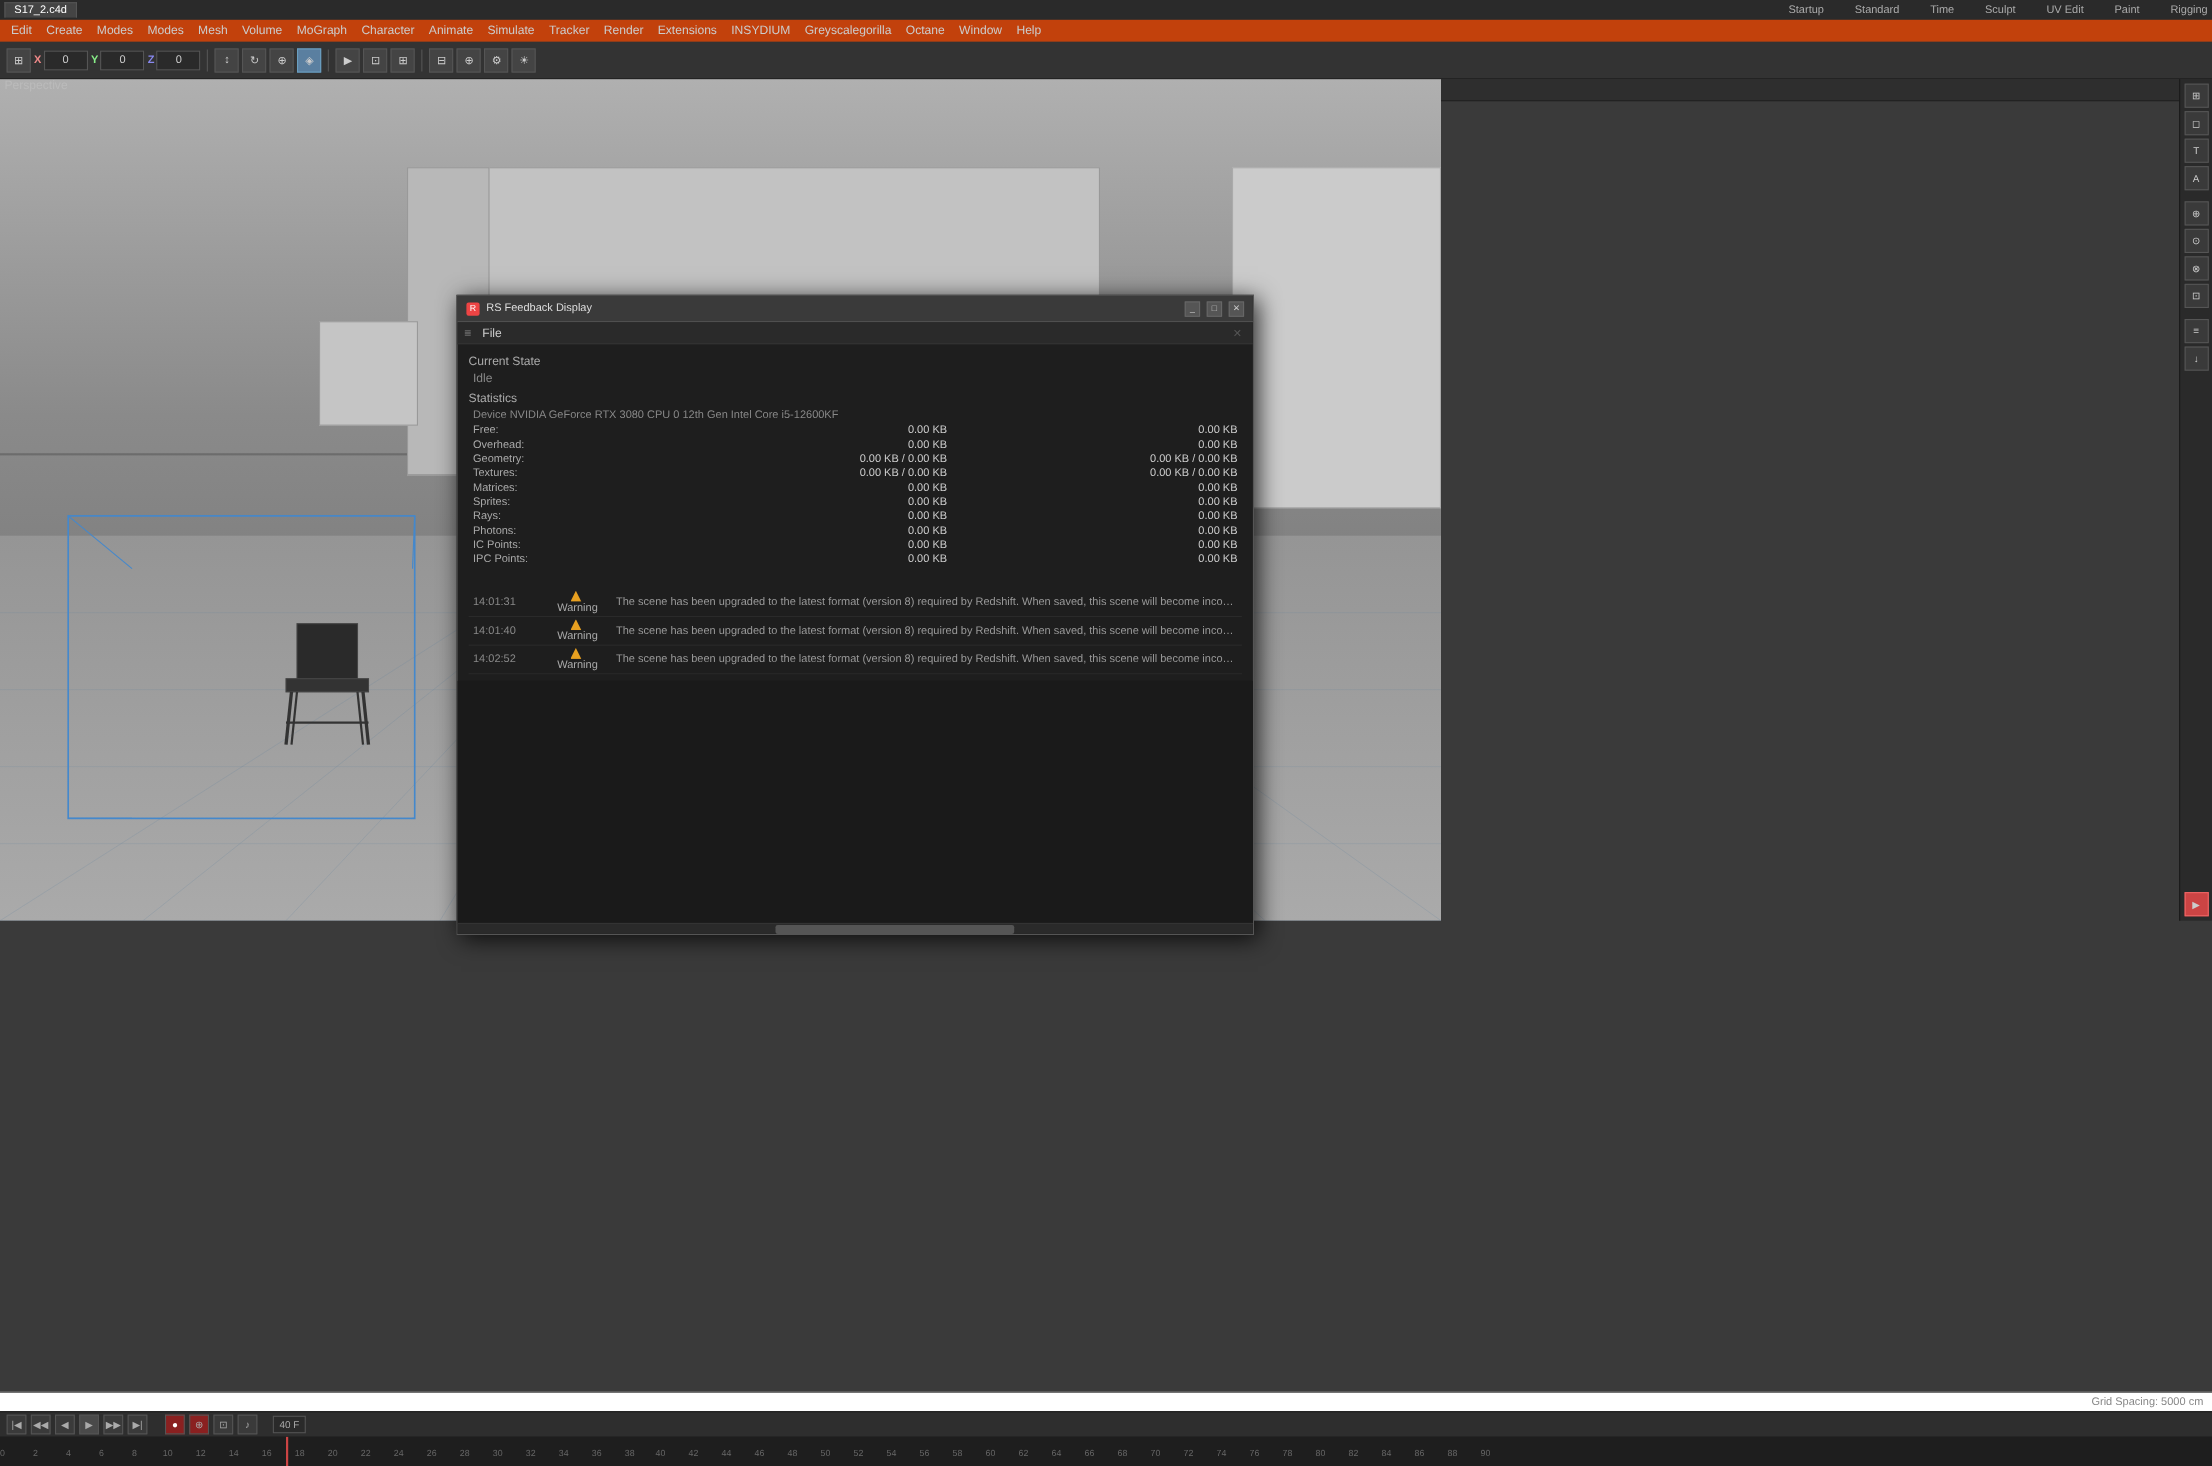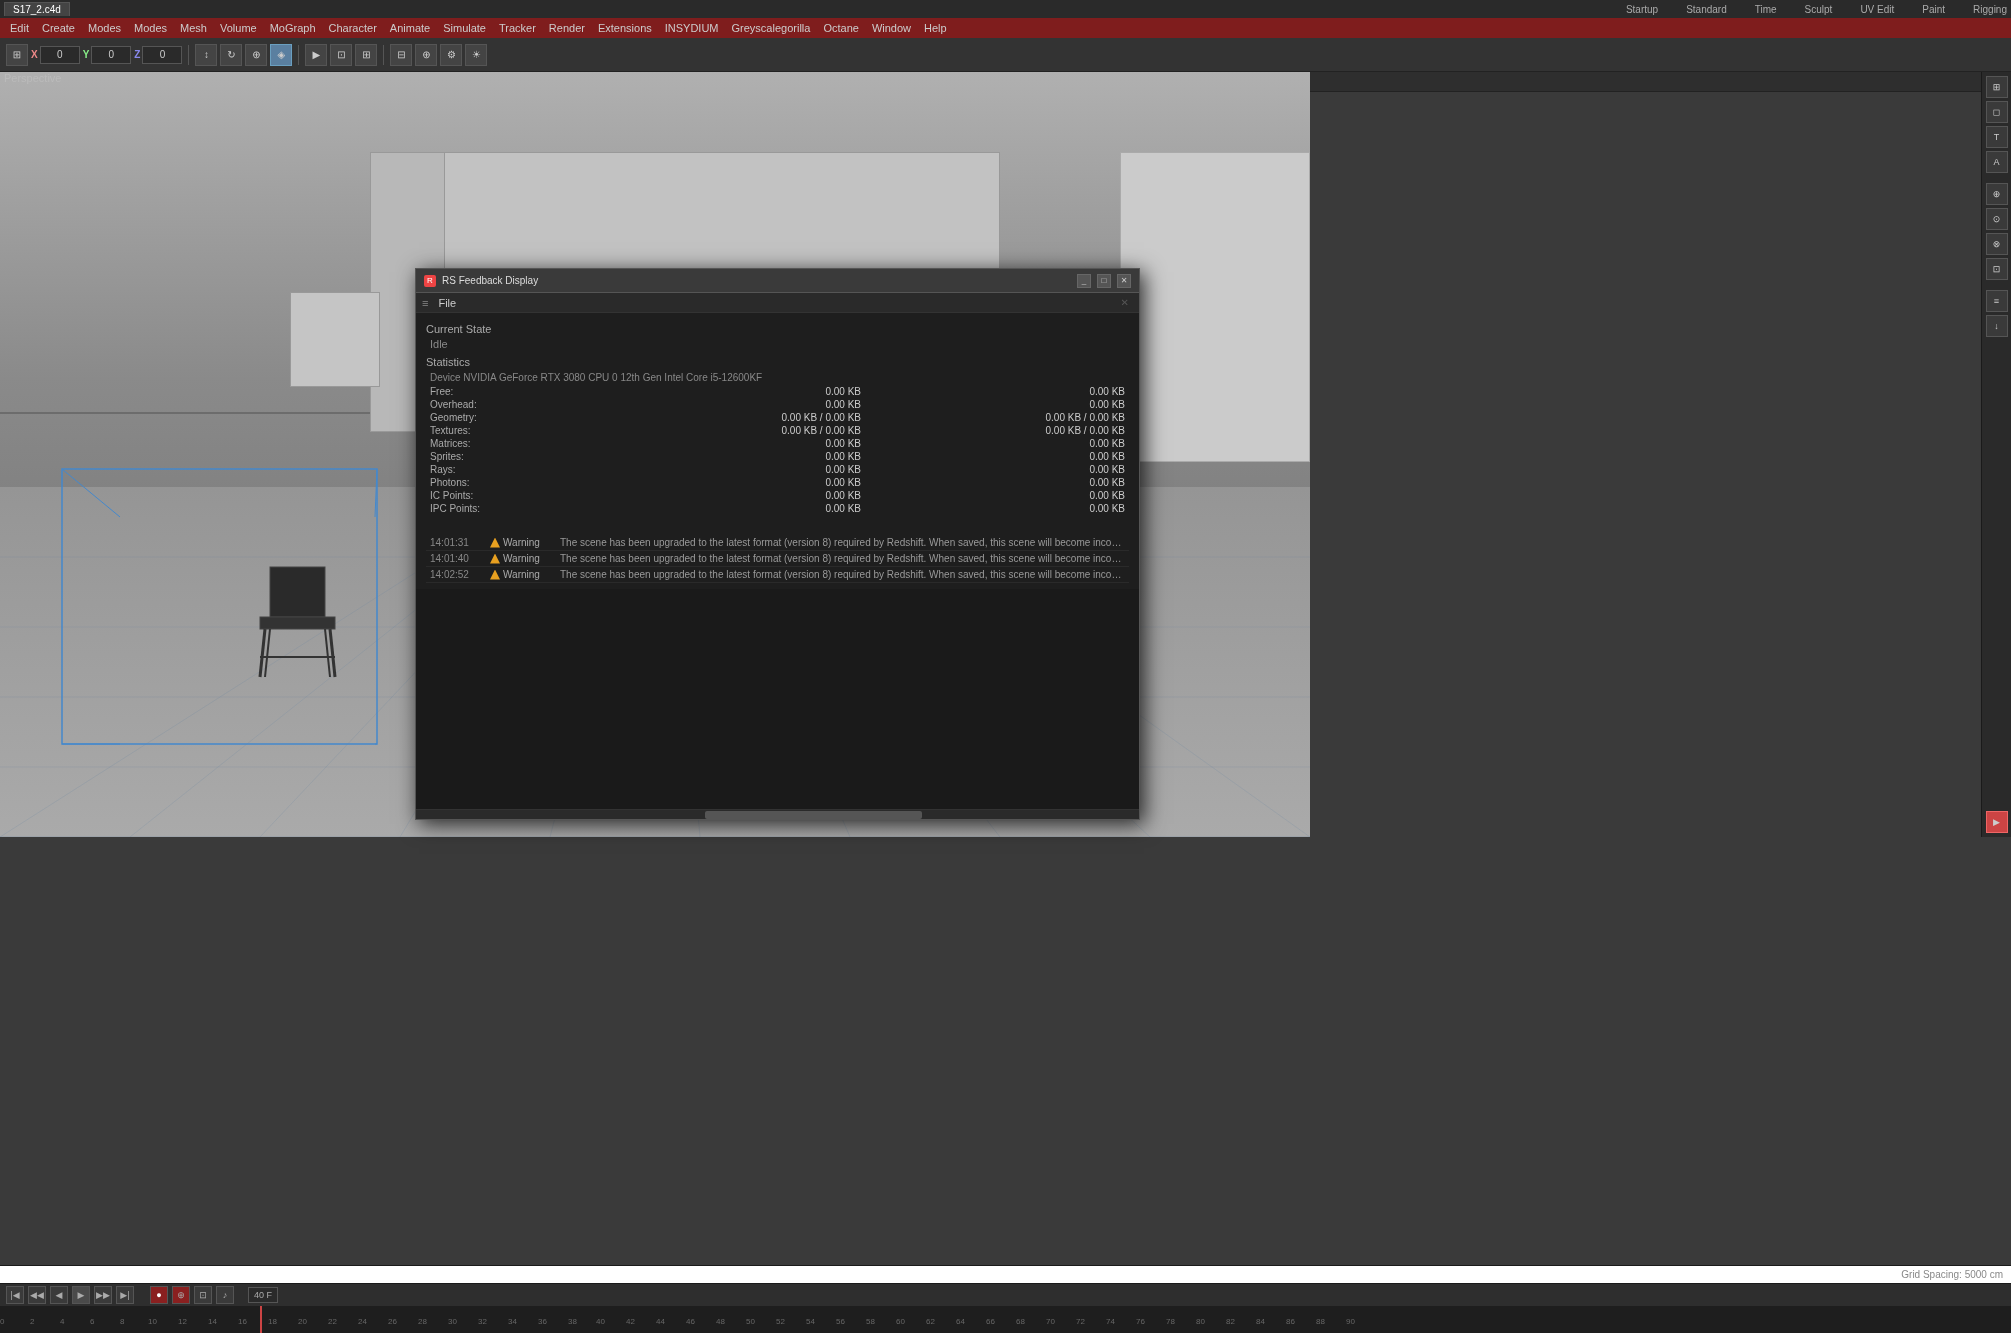--- a/index.html
+++ b/index.html
@@ -43,21 +43,21 @@
       display: flex;
       gap: 28px;
       font-size: 10px;
       color: #aaa;
     }
 
     
     #menu-bar {
       width: 100%;
       height: 20px;
-      background: #7f1d1d;
+      background: #c2410c;
       display: flex;
       align-items: center;
       padding: 0 4px;
       gap: 1px;
     }
     .menu-item {
       color: #ccc;
       font-size: 11px;
       padding: 2px 6px;
       cursor: pointer;
@@ -350,21 +350,21 @@
     .warn-icon {
       display: inline-block;
       width: 10px;
       height: 10px;
       background: #e8a020;
       clip-path: polygon(50% 0%, 100% 100%, 0% 100%);
       margin-right: 3px;
       flex-shrink: 0;
     }
     .log-time { width: 60px; color: #888; }
-    .log-type { width: 70px; color: #aaa; display: flex; align-items: center; }
+    .log-type { width: 70px; color: #aaa; display: flex; align-items: center; flex-direction: column; }
     .log-desc { flex: 1; color: #999; white-space: nowrap; overflow: hidden; text-overflow: ellipsis; }
 
     
     #rs-scrollbar {
       height: 10px;
       background: #2a2a2a;
       border-top: 1px solid #333;
       position: relative;
     }
     #rs-scrollbar-thumb {

